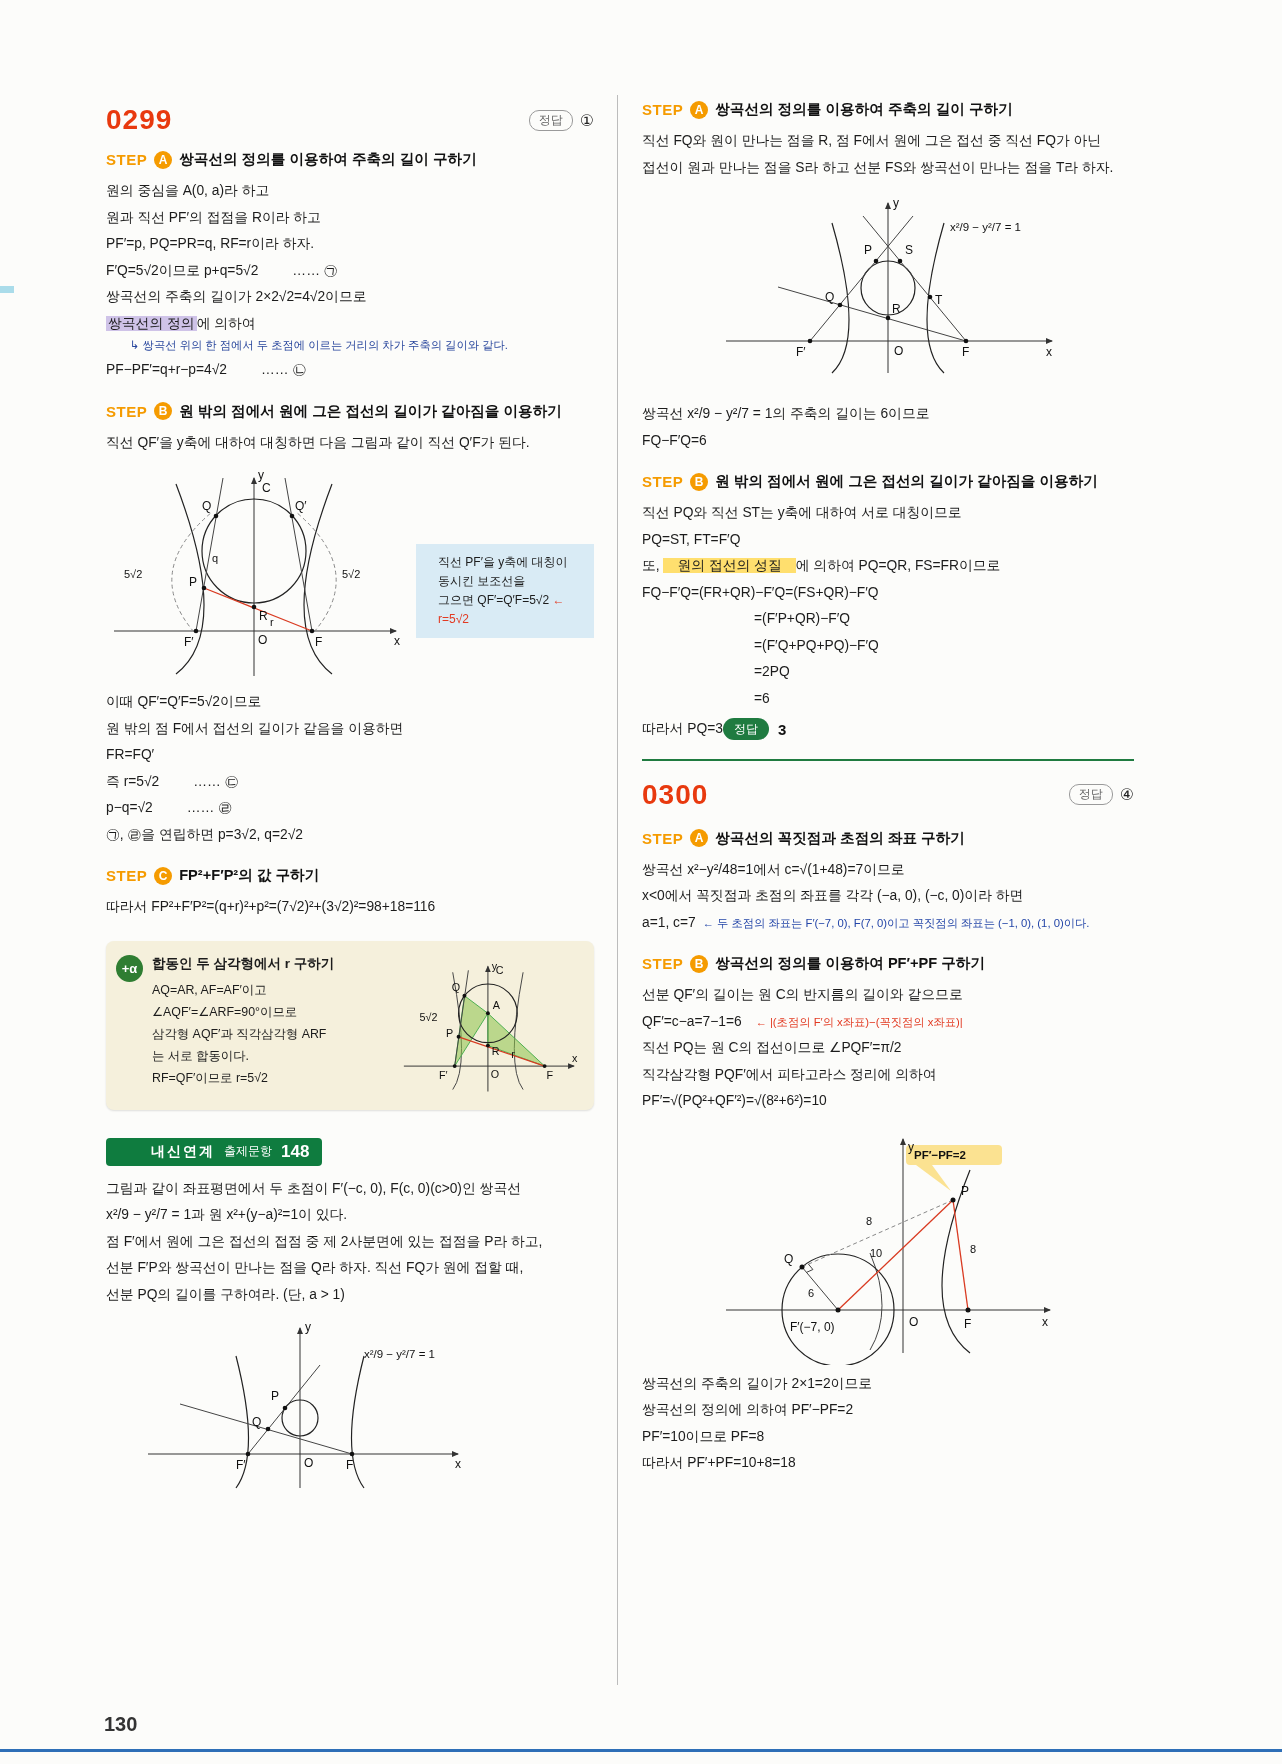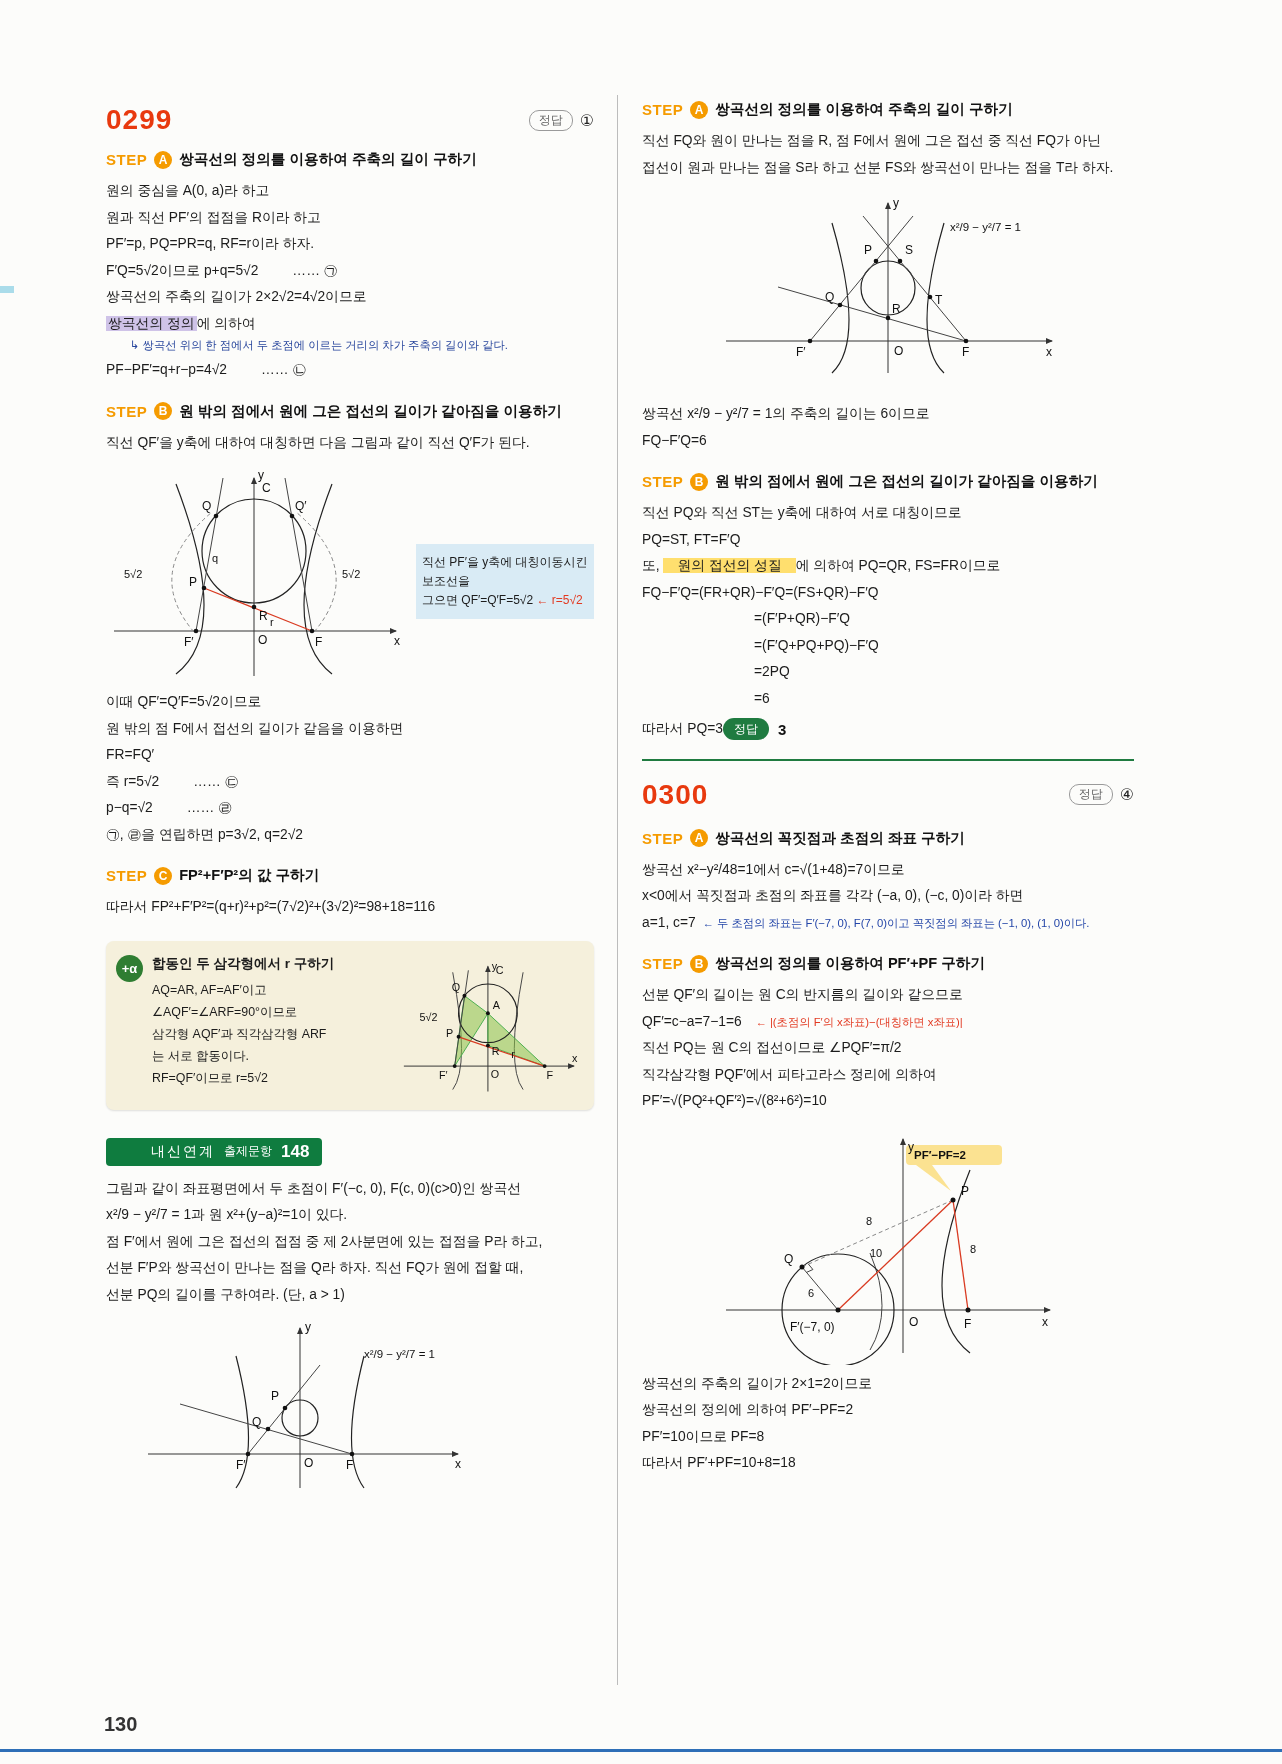--- a/index.html
+++ b/index.html
@@ -29,36 +29,36 @@
   .tag { margin-left:34px; }
   .hl-purple { background:#cfc3e8; padding:0 2px; }
   .hl-yellow { background:#ffdf6e; padding:0 14px; }
   .sub-note { font-size:11.3px; color:#27459c; margin:0 0 4px 24px; line-height:16px; }
   .red { color:#e23a22; }
   .blue-note-inline { font-size:11.3px; color:#2446a8; margin-left:3px; }
   .orange-note-inline { font-size:11.3px; color:#e23a22; margin-left:10px; }
   .eq-cont { margin-left:112px; }
 
   .fig-row { display:flex; gap:10px; margin:10px 0 8px; }
-  .blue-box { background:#d9ebf5; padding:9px 6px; height:fit-content; margin-top:78px;
+  .blue-box { background:#d9ebf5; padding:9px 22px; height:fit-content; margin-top:78px;
               font-size:12px; line-height:19px; width:178px; }
 
   .alpha-box { position:relative; background:#f5f0dc; border-radius:8px; padding:14px 10px 10px 46px;
                margin-top:20px; display:flex; gap:2px; box-shadow:0 1px 2px rgba(0,0,0,.12); }
   .alpha-icon { position:absolute; left:10px; top:14px; width:27px; height:27px; border-radius:50%;
                 background:#2f7d32; color:#fff; font-weight:800; font-size:13px;
                 display:flex; align-items:center; justify-content:center; }
   .alpha-text { width:250px; }
   .alpha-title { font-weight:700; font-size:13.5px; margin-bottom:6px; }
   .alpha-line { font-size:12.4px; line-height:22px; }
 
   .linked-box { margin-top:28px; }
   .linked-head { display:inline-flex; align-items:center; gap:9px; background:#0f7c3f; color:#fff;
                  padding:4px 13px; border-radius:4px; margin-bottom:10px; }
-  .linked-tag { font-weight:400; font-size:14px; letter-spacing:2px;padding-left:32px; }
+  .linked-tag { font-weight:700; font-size:14px; letter-spacing:2px;padding-left:32px; }
   .linked-sub { font-size:12px; }
   .linked-num { font-weight:800; font-size:17px;text-align:center; }
 
   .final-row { display:flex; align-items:center; margin-top:4px; }
   .ans-pill { display:inline-flex; align-items:center; gap:9px; }
   .pill { background:#1f7b40; color:#fff; border-radius:11px; font-size:12px; padding:2.5px 11px; }
   .pill-num { font-weight:700; font-size:15px; color:#111; }
   .green-rule { height:2px; background:#1f7b40; margin:16px 0 18px; }
 
   svg text { font-size:12px; fill:#111; }
@@ -363,21 +363,21 @@
     </div>
 
     <div class="step-head">
       <span class="step-word">STEP</span>
       <span class="step-circ">B</span>
       <span class="step-title">쌍곡선의 정의를 이용하여 PF′+PF 구하기</span>
     </div>
     <div class="tline">선분 QF′의 길이는 원 C의 반지름의 길이와 같으므로</div>
     <div class="tline">
       <span>QF′=c−a=7−1=6</span>
-      <span class="orange-note-inline">← |(초점의 F′의 x좌표)−(대칭하면 x좌표)|</span>
+      <span class="orange-note-inline">← |(초점의 F′의 x좌표)−(꼭짓점의 x좌표)|</span>
     </div>
     <div class="tline">직선 PQ는 원 C의 접선이므로 ∠PQF′=π/2</div>
     <div class="tline">직각삼각형 PQF′에서 피타고라스 정리에 의하여</div>
     <div class="tline">PF′=√(PQ²+QF′²)=√(8²+6²)=10</div>
 
     <svg width="340" height="240" viewBox="0 0 340 240" style="display:block;margin:10px auto 6px">
       <defs>
         <marker id="ah5" markerWidth="8" markerHeight="8" refX="6" refY="3" orient="auto">
             <path d="M0,0 L7,3 L0,6 Z" fill="#333"></path>
           </marker>

